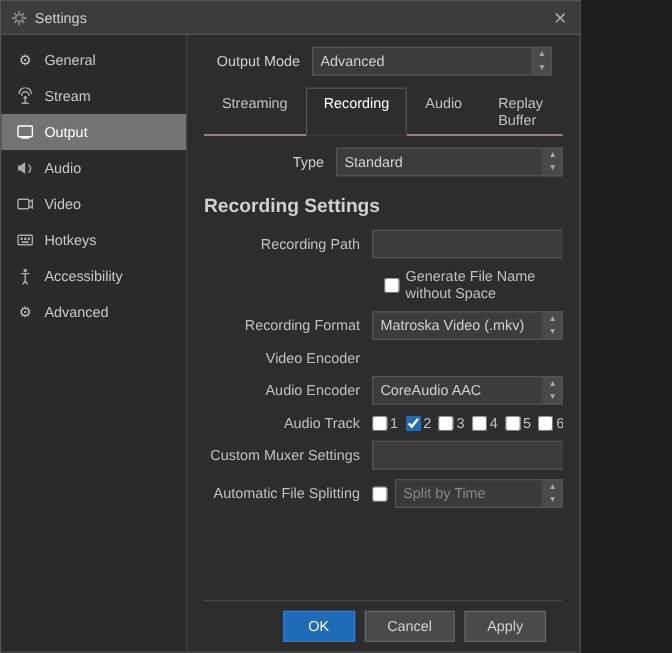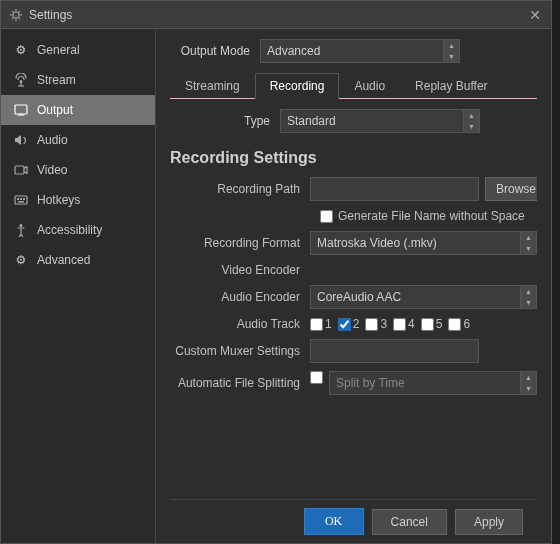--- a/index.html
+++ b/index.html
@@ -6,21 +6,21 @@
     body {
       width: 560px;
       height: 544px;
       background: #1e1e1e;
       font-family: 'Segoe UI', Arial, sans-serif;
       font-size: 12px;
       color: #d0d0d0;
       overflow: hidden;
     }
     .window {
-      width: 552px;
+      width: 484px;
       height: 544px;
       background: #2d2d2d;
       border: 1px solid #555;
       display: flex;
       flex-direction: column;
     }
     .title-bar {
       background: #3c3c3c;
       height: 28px;
       display: flex;
@@ -270,20 +270,21 @@
       background: #3c3c3c;
       border: 1px solid #555;
       color: #d0d0d0;
       font-size: 12px;
       padding: 3px 6px;
       height: 24px;
       outline: none;
     }
     .split-row {
       display: flex;
+      align-items: center;
       gap: 6px;
     }
     .warning-text {
       color: #e07d20;
       font-size: 11px;
       margin-top: 8px;
       padding-left: 150px;
       line-height: 1.5;
       max-width: 380px;
     }
@@ -302,21 +303,20 @@
       color: #d0d0d0;
       font-size: 12px;
       padding: 5px 18px;
       cursor: pointer;
       min-width: 60px;
     }
     .footer-btn.primary {
       background: #1e6bb8;
       border-color: #2a7fd0;
       color: #fff;
-      font-family: Liberation Serif, serif;
     }
   </style>
 </head>
 <body>
 
 <div class="window">
 
   <div class="title-bar">
     <span class="title-bar-icon">
       <svg width="14" height="14" viewBox="0 0 14 14" fill="none">

